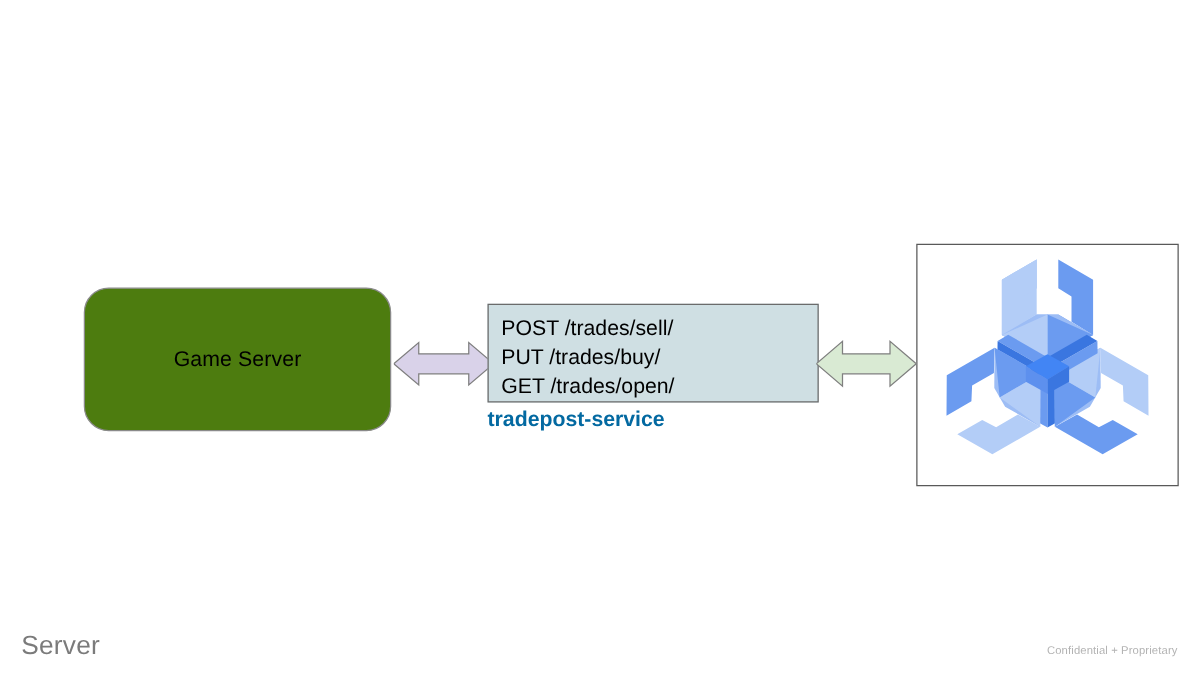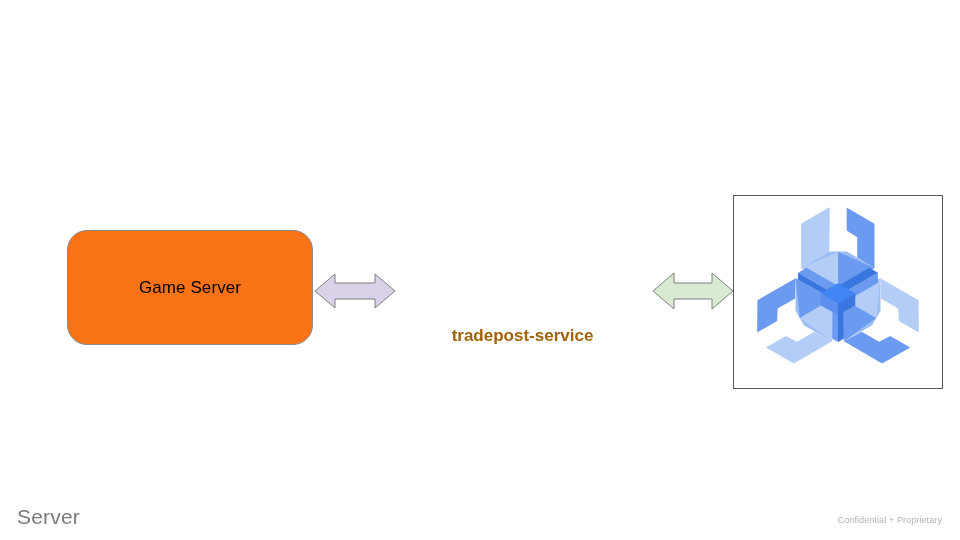--- a/index.html
+++ b/index.html
@@ -20,21 +20,21 @@
     background: #ffffff;
   }
 
   
   .game-server {
     position: absolute;
     left: 67px;
     top: 230px;
     width: 246px;
     height: 115px;
-    background: #f97316;
+    background: #4d7c0f;
     border: 1px solid #8a8a8a;
     border-radius: 20px;
     box-sizing: border-box;
     display: flex;
     align-items: center;
     justify-content: center;
   }
   .game-server-label {
     font-size: 17px;
     color: #000000;
@@ -57,24 +57,24 @@
     font-size: 17px;
     line-height: 23px;
     color: #000000;
     white-space: nowrap;
   }
   .service-caption {
     position: absolute;
     left: 390px;
     top: 326px;
     width: 265px;
-    text-align: center;
+    text-align: left;
     font-size: 17px;
     font-weight: bold;
-    color: #a16207;
+    color: #0369a1;
   }
 
   
   .arrow {
     position: absolute;
   }
   .arrow-left-right {
     left: 315px;
     top: 268px;
   }
@@ -127,20 +127,25 @@
   <div class="game-server">
     <span class="game-server-label">Game Server</span>
   </div>
 
   <div class="arrow arrow-left-right">
     <svg width="80" height="46" viewBox="0 0 80 46" xmlns="http://www.w3.org/2000/svg">
       <polygon points="0,23 20,6 20,15 60,15 60,6 80,23 60,40 60,31 20,31 20,40" fill="#d9d2e9" stroke="#7f7f7f" stroke-width="1"></polygon>
     </svg>
   </div>
 
+  <div class="service-box">
+    <div class="endpoint">POST /trades/sell/</div>
+    <div class="endpoint">PUT /trades/buy/</div>
+    <div class="endpoint">GET /trades/open/</div>
+  </div>
   <div class="service-caption">tradepost-service</div>
 
   <div class="arrow arrow-right-green">
     <svg width="80" height="50" viewBox="0 0 80 50" xmlns="http://www.w3.org/2000/svg">
       <polygon points="0,25 21,7 21,17 59,17 59,7 80,25 59,43 59,33 21,33 21,43" fill="#d9ead3" stroke="#7f7f7f" stroke-width="1"></polygon>
     </svg>
   </div>
 
   <div class="logo-frame">
     <svg class="logo-svg" viewBox="0 0 200 200" xmlns="http://www.w3.org/2000/svg">

